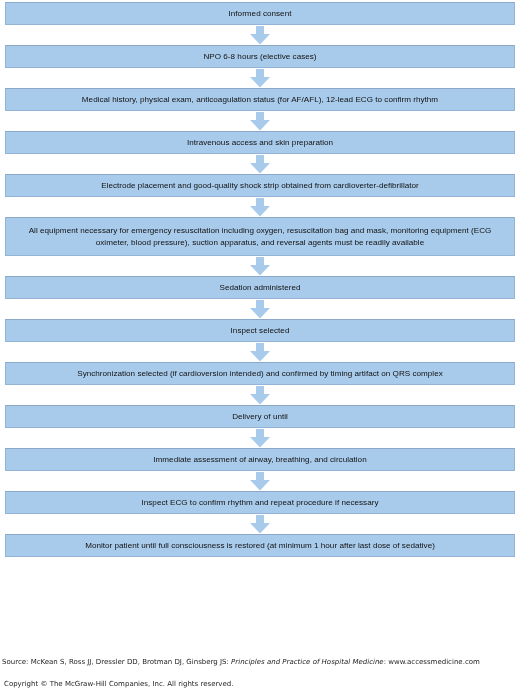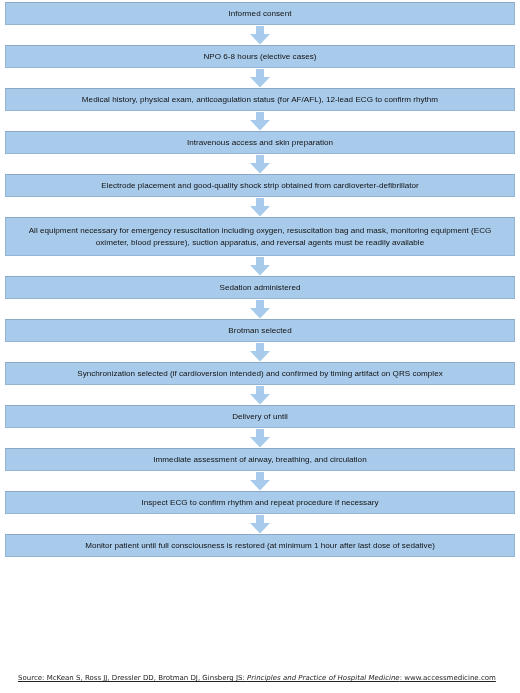--- a/index.html
+++ b/index.html
@@ -75,22 +75,21 @@
     top: 658px;
     width: 520px;
     padding-left: 2px;
     box-sizing: border-box;
     font-family: "DejaVu Sans", "Liberation Sans", sans-serif;
     font-size: 7px;
     line-height: 9.6px;
     color: #232323;
   }
   #source-line {
-    margin: 16px;
-    text-decoration: underline;
+    margin: 0;
   }
   .src-italic {
     font-style: italic;
   }
   #copyright-line {
     margin: 2px;
     padding-top: 10px;
   }
 </style>
 </head>
@@ -176,21 +175,21 @@
     </div>
     <div class="connector">
       <span>
         <svg class="arrow-down" viewBox="0 0 22 19" xmlns="http://www.w3.org/2000/svg" aria-hidden="true">
           <polygon points="7,0 15,0 15,8 21,8 11,18.5 1,8 7,8" fill="#a9cbeb"></polygon>
         </svg>
       </span>
     </div>
     <div class="step-wrap">
       <div class="step-box h1">
-        <span class="step-label">Brotman selected</span>
+        <span class="step-label">Inspect selected</span>
       </div>
     </div>
     <div class="connector">
       <span>
         <svg class="arrow-down" viewBox="0 0 22 19" xmlns="http://www.w3.org/2000/svg" aria-hidden="true">
           <polygon points="7,0 15,0 15,8 21,8 11,18.5 1,8 7,8" fill="#a9cbeb"></polygon>
         </svg>
       </span>
     </div>
     <div class="step-wrap">

